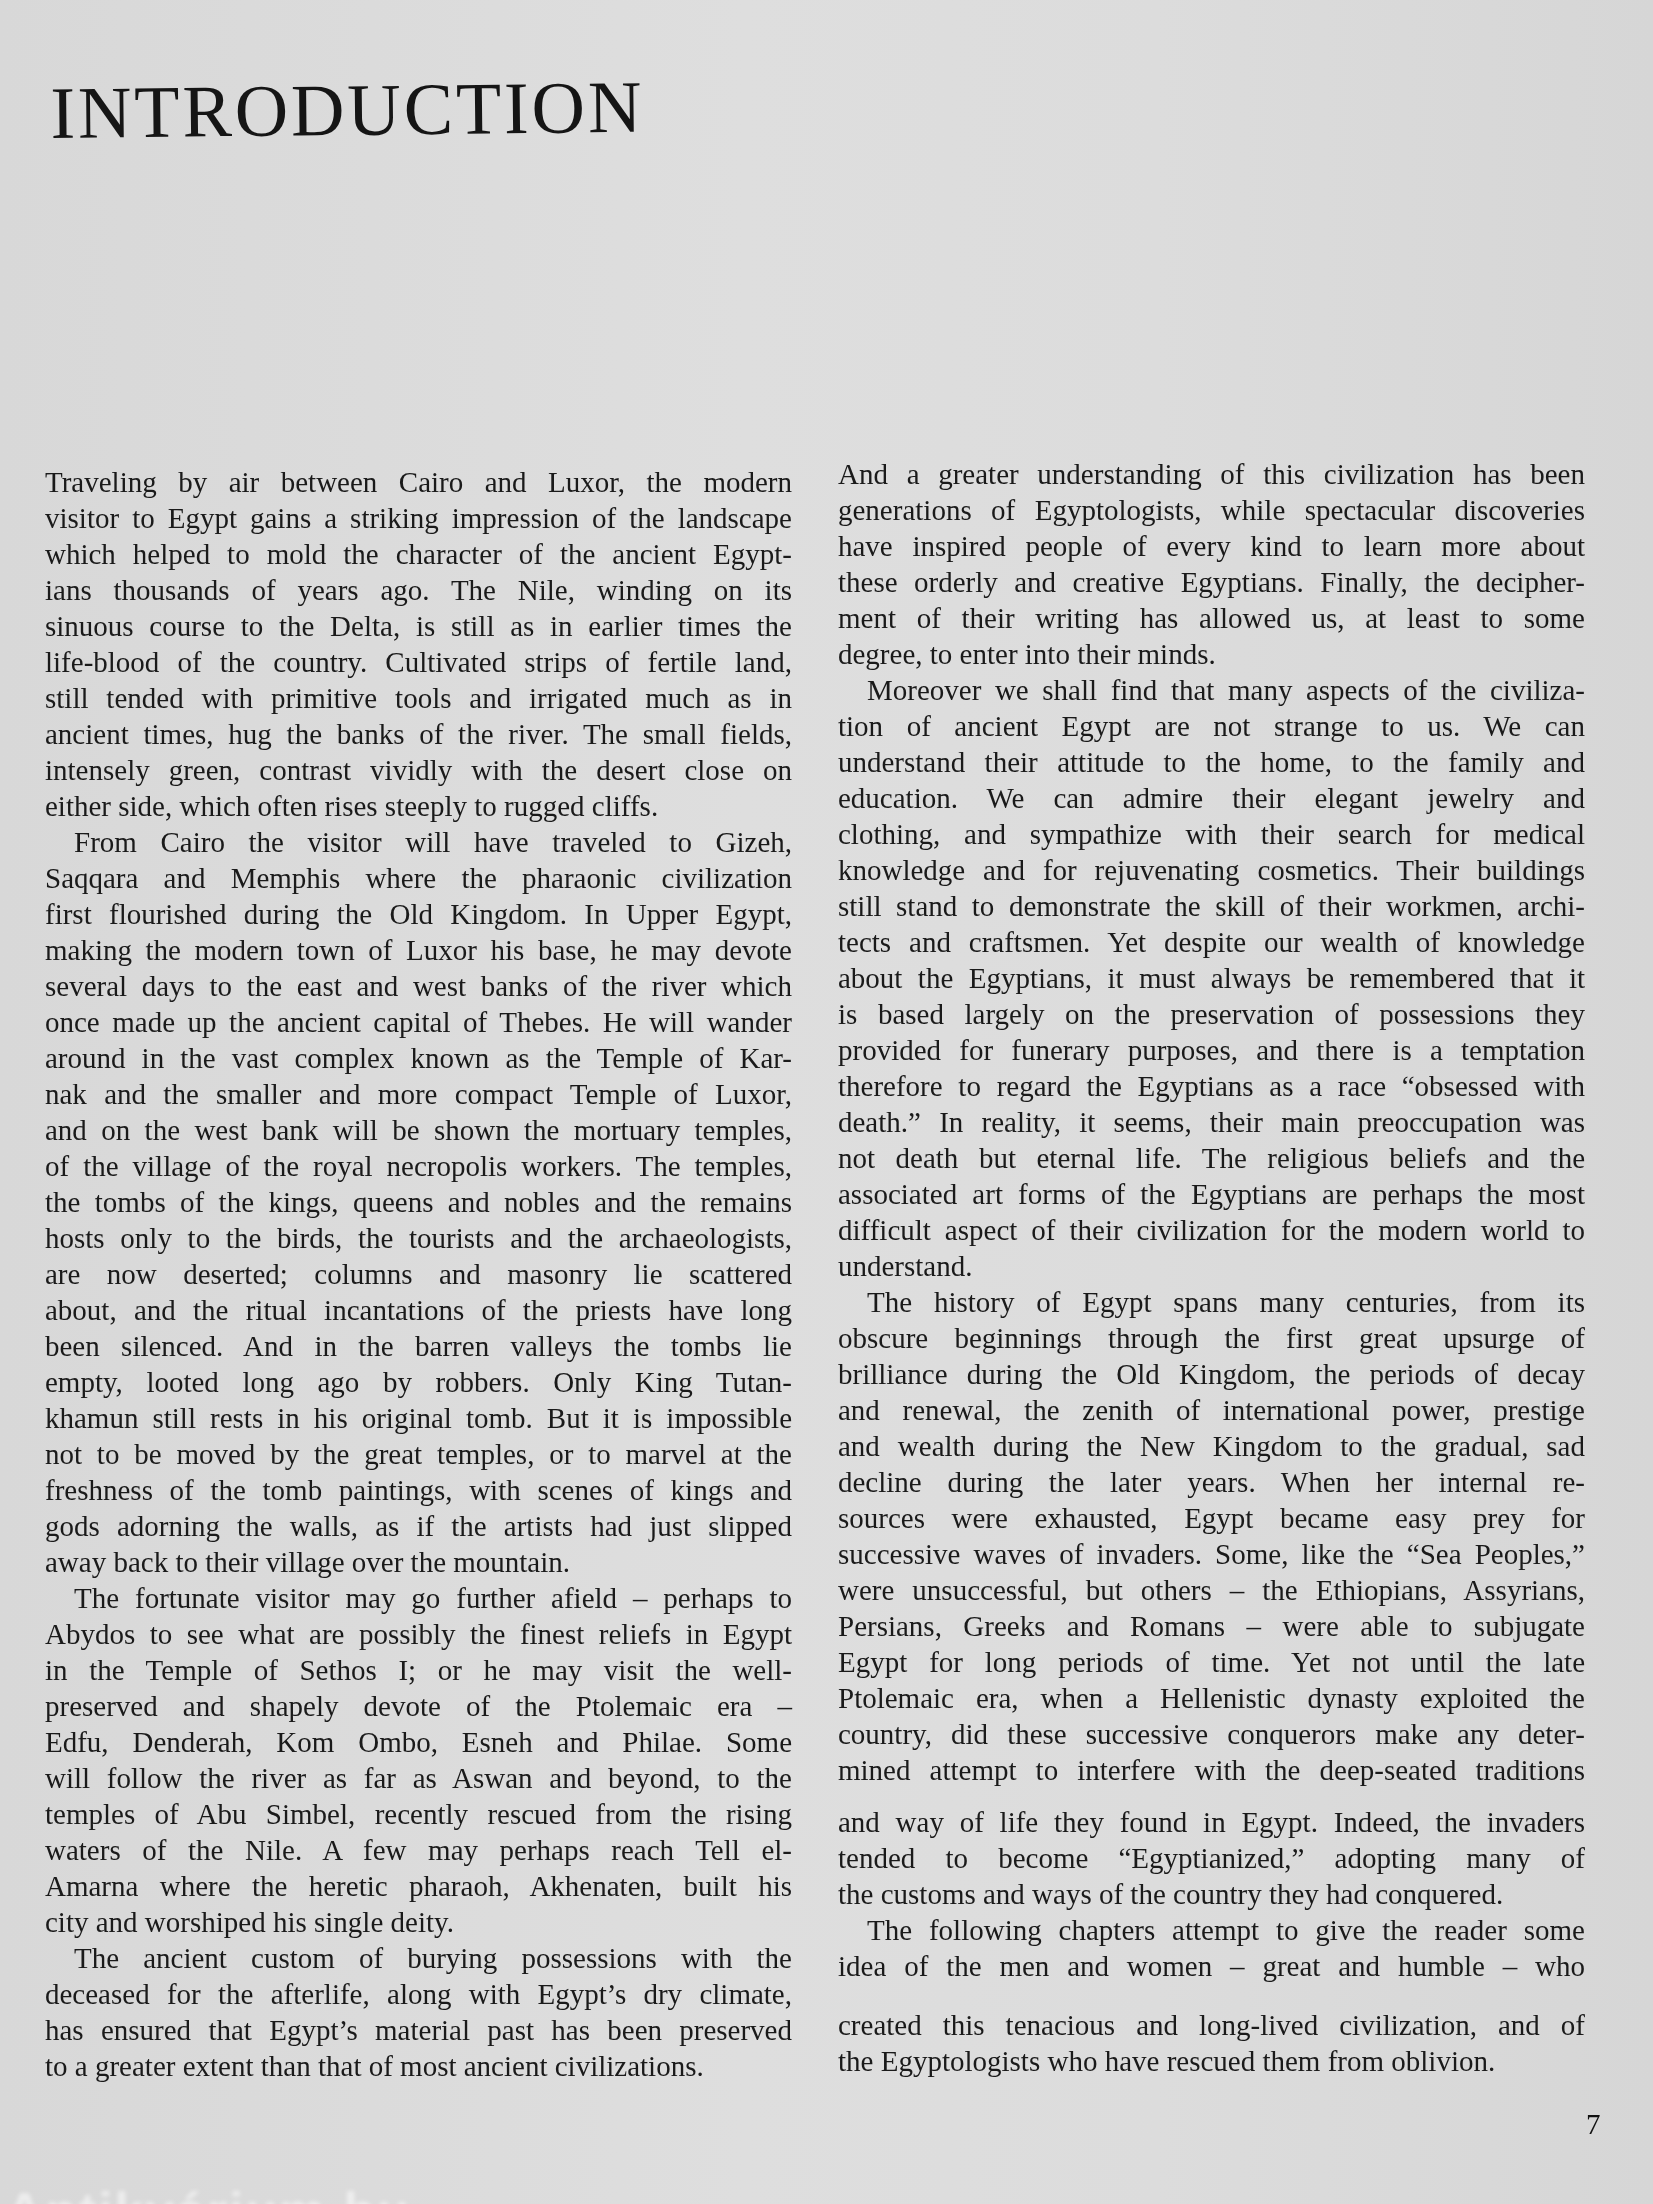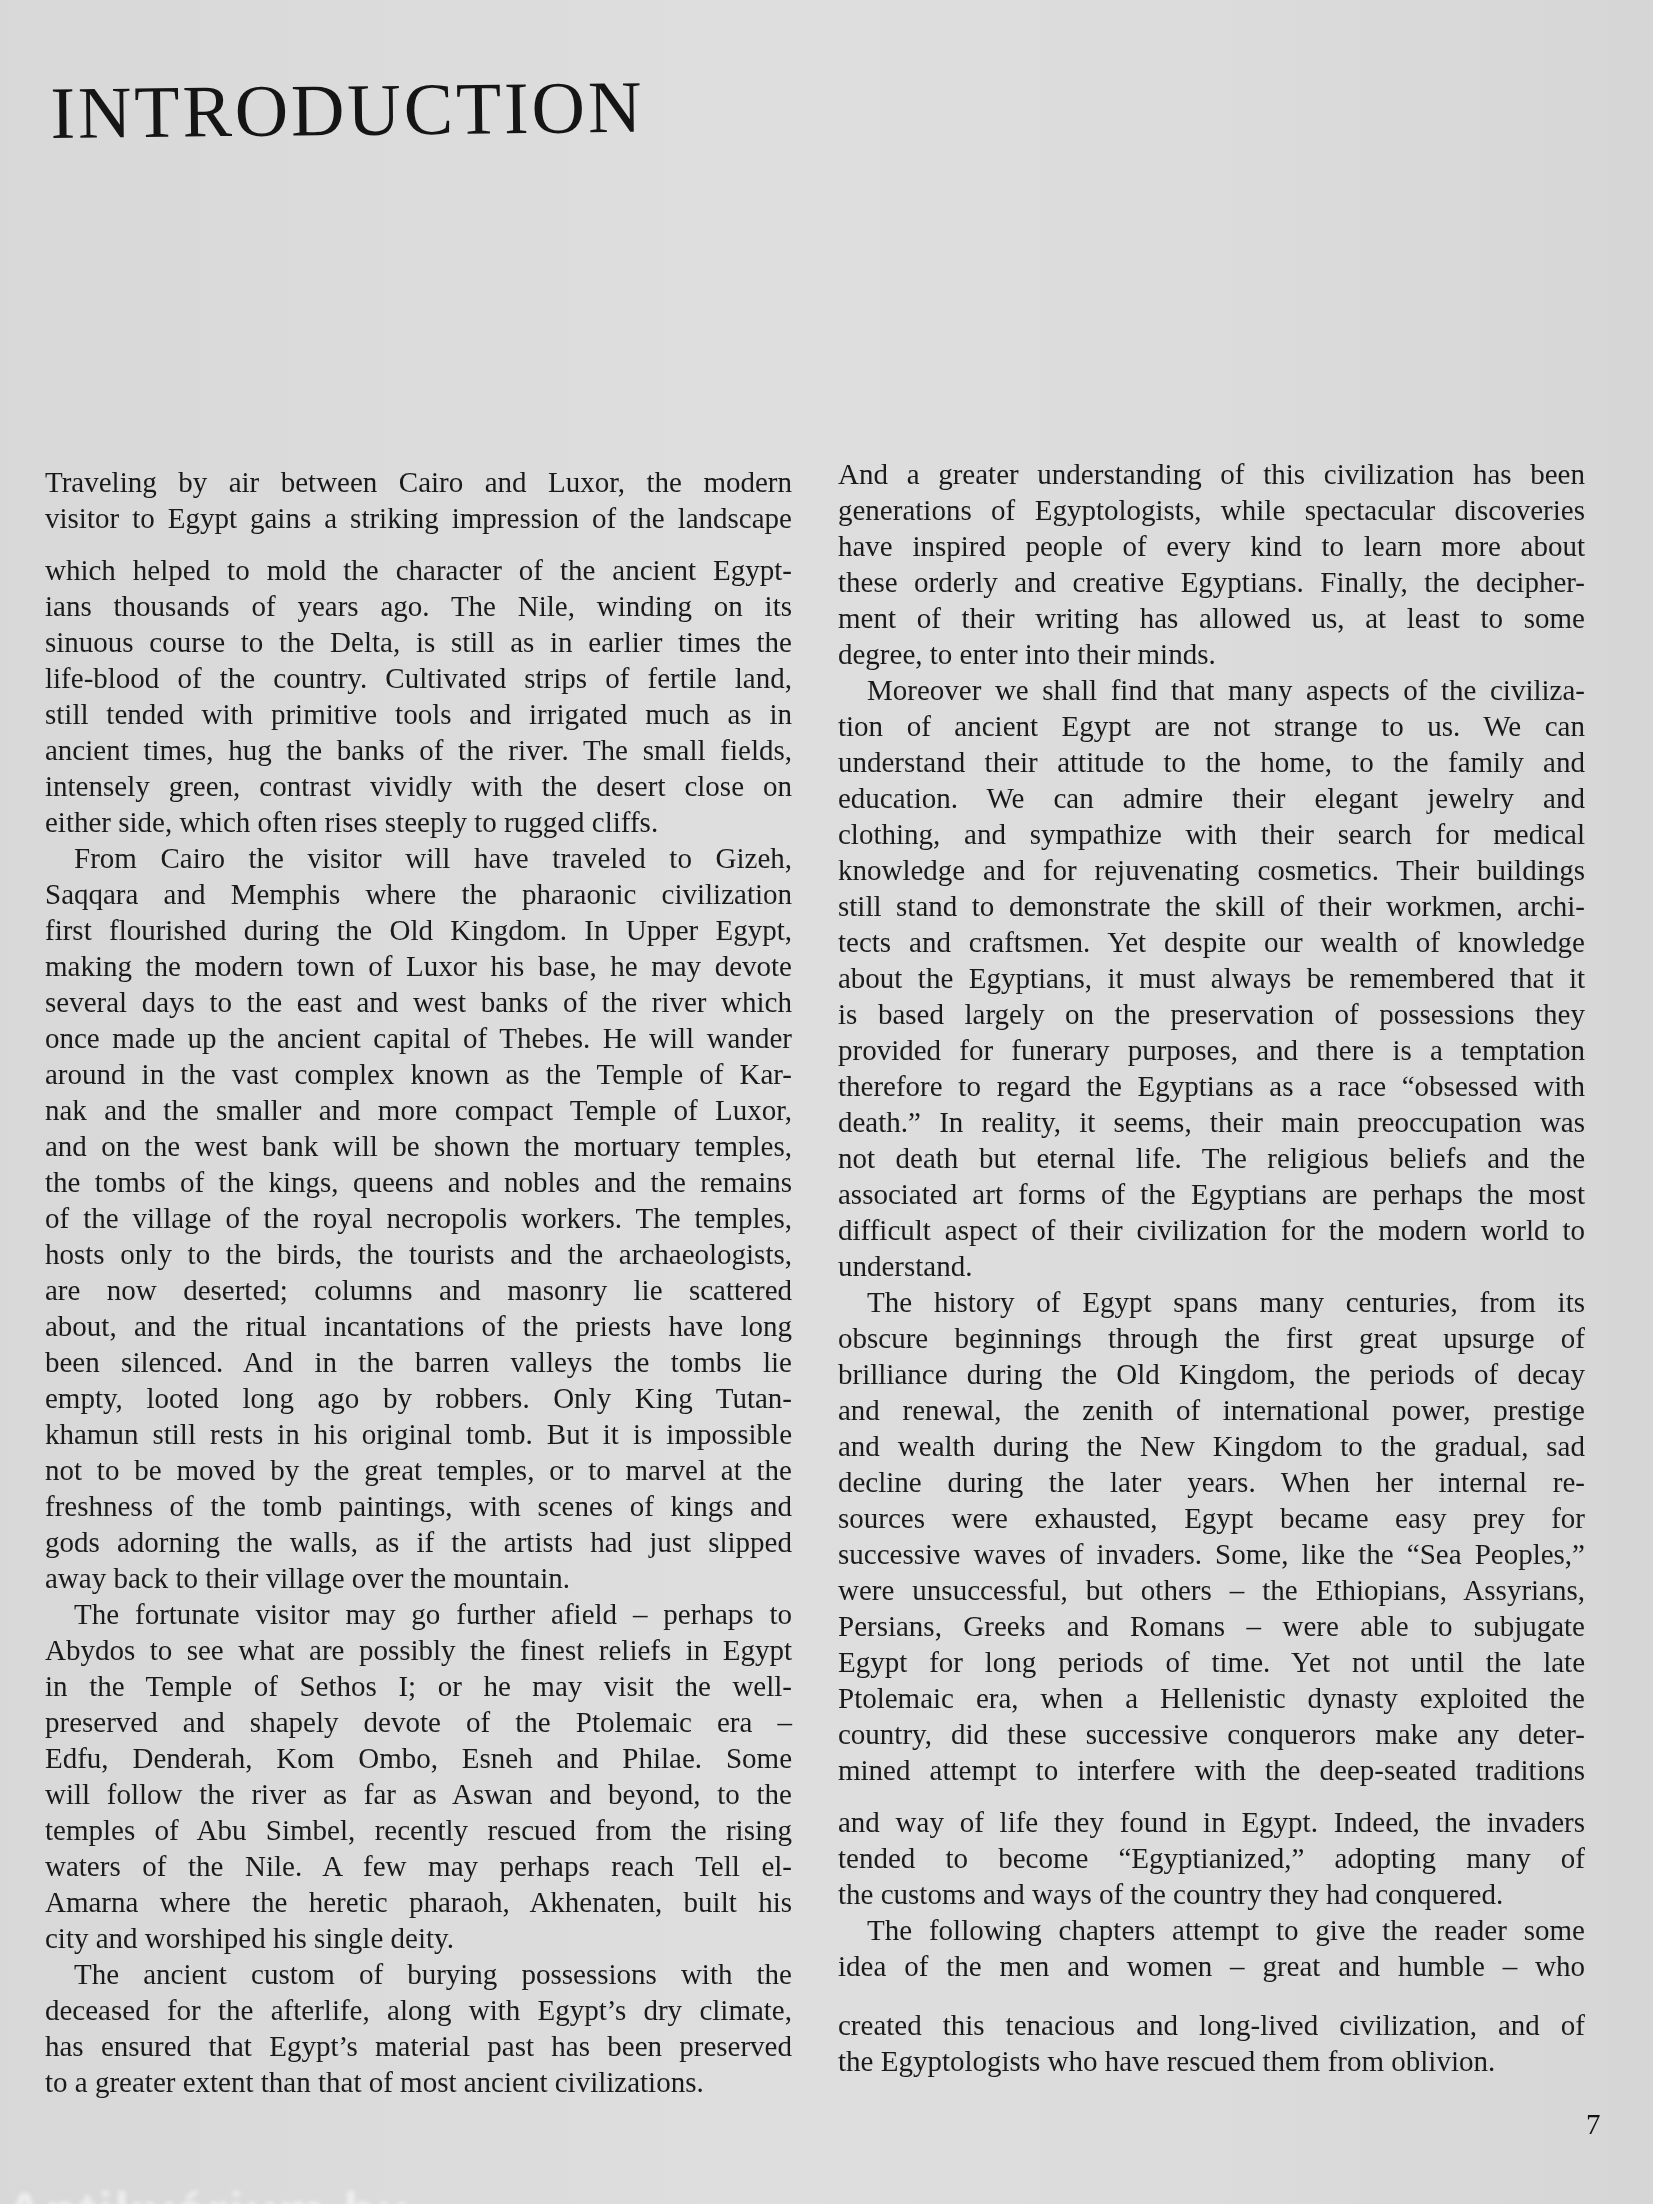--- a/index.html
+++ b/index.html
@@ -81,41 +81,41 @@
   </style>
 </head>
 <body>
 
 <h1 class="page-title">INTRODUCTION</h1>
 
 <div class="column col-left" id="col-left">
     <div class="paragraph">
       <span class="line" style="display: block; width: auto;">Traveling by air between Cairo and Luxor, the modern</span>
       <span class="line" style="display: block; width: auto;">visitor to Egypt gains a striking impression of the landscape</span>
-      <span class="line" style="display: block; width: auto; margin-top: 16px;">which helped to mold the character of the ancient Egypt-</span>
+      <span class="line" style="display: block; width: auto;">which helped to mold the character of the ancient Egypt-</span>
       <span class="line" style="display: block; width: auto;">ians thousands of years ago. The Nile, winding on its</span>
       <span class="line" style="display: block; width: auto;">sinuous course to the Delta, is still as in earlier times the</span>
       <span class="line" style="display: block; width: auto;">life-blood of the country. Cultivated strips of fertile land,</span>
       <span class="line" style="display: block; width: auto;">still tended with primitive tools and irrigated much as in</span>
       <span class="line" style="display: block; width: auto;">ancient times, hug the banks of the river. The small fields,</span>
       <span class="line" style="display: block; width: auto;">intensely green, contrast vividly with the desert close on</span>
       <span class="line last" style="display: block; width: auto;">either side, which often rises steeply to rugged cliffs.</span>
     </div>
     <div class="paragraph">
       <span class="line indent" style="display: block; width: auto;">From Cairo the visitor will have traveled to Gizeh,</span>
       <span class="line" style="display: block; width: auto;">Saqqara and Memphis where the pharaonic civilization</span>
       <span class="line" style="display: block; width: auto;">first flourished during the Old Kingdom. In Upper Egypt,</span>
       <span class="line" style="display: block; width: auto;">making the modern town of Luxor his base, he may devote</span>
       <span class="line" style="display: block; width: auto;">several days to the east and west banks of the river which</span>
       <span class="line" style="display: block; width: auto;">once made up the ancient capital of Thebes. He will wander</span>
       <span class="line" style="display: block; width: auto;">around in the vast complex known as the Temple of Kar-</span>
       <span class="line" style="display: block; width: auto;">nak and the smaller and more compact Temple of Luxor,</span>
       <span class="line" style="display: block; width: auto; font-family: Liberation Serif, serif;">and on the west bank will be shown the mortuary temples,</span>
+      <span class="line" style="display: block; width: auto;">of the village of the royal necropolis workers. The temples,</span>
       <span class="line" style="display: block; width: auto;">the tombs of the kings, queens and nobles and the remains</span>
-      <span class="line" style="display: block; width: auto;">of the village of the royal necropolis workers. The temples,</span>
       <span class="line" style="display: block; width: auto;">hosts only to the birds, the tourists and the archaeologists,</span>
       <span class="line" style="display: block; width: auto;">are now deserted; columns and masonry lie scattered</span>
       <span class="line" style="display: block; width: auto;">about, and the ritual incantations of the priests have long</span>
       <span class="line" style="display: block; width: auto;">been silenced. And in the barren valleys the tombs lie</span>
       <span class="line" style="display: block; width: auto;">empty, looted long ago by robbers. Only King Tutan-</span>
       <span class="line" style="display: block; width: auto;">khamun still rests in his original tomb. But it is impossible</span>
       <span class="line" style="display: block; width: auto;">not to be moved by the great temples, or to marvel at the</span>
       <span class="line" style="display: block; width: auto;">freshness of the tomb paintings, with scenes of kings and</span>
       <span class="line" style="display: block; width: auto;">gods adorning the walls, as if the artists had just slipped</span>
       <span class="line last" style="display: block; width: auto;">away back to their village over the mountain.</span>

